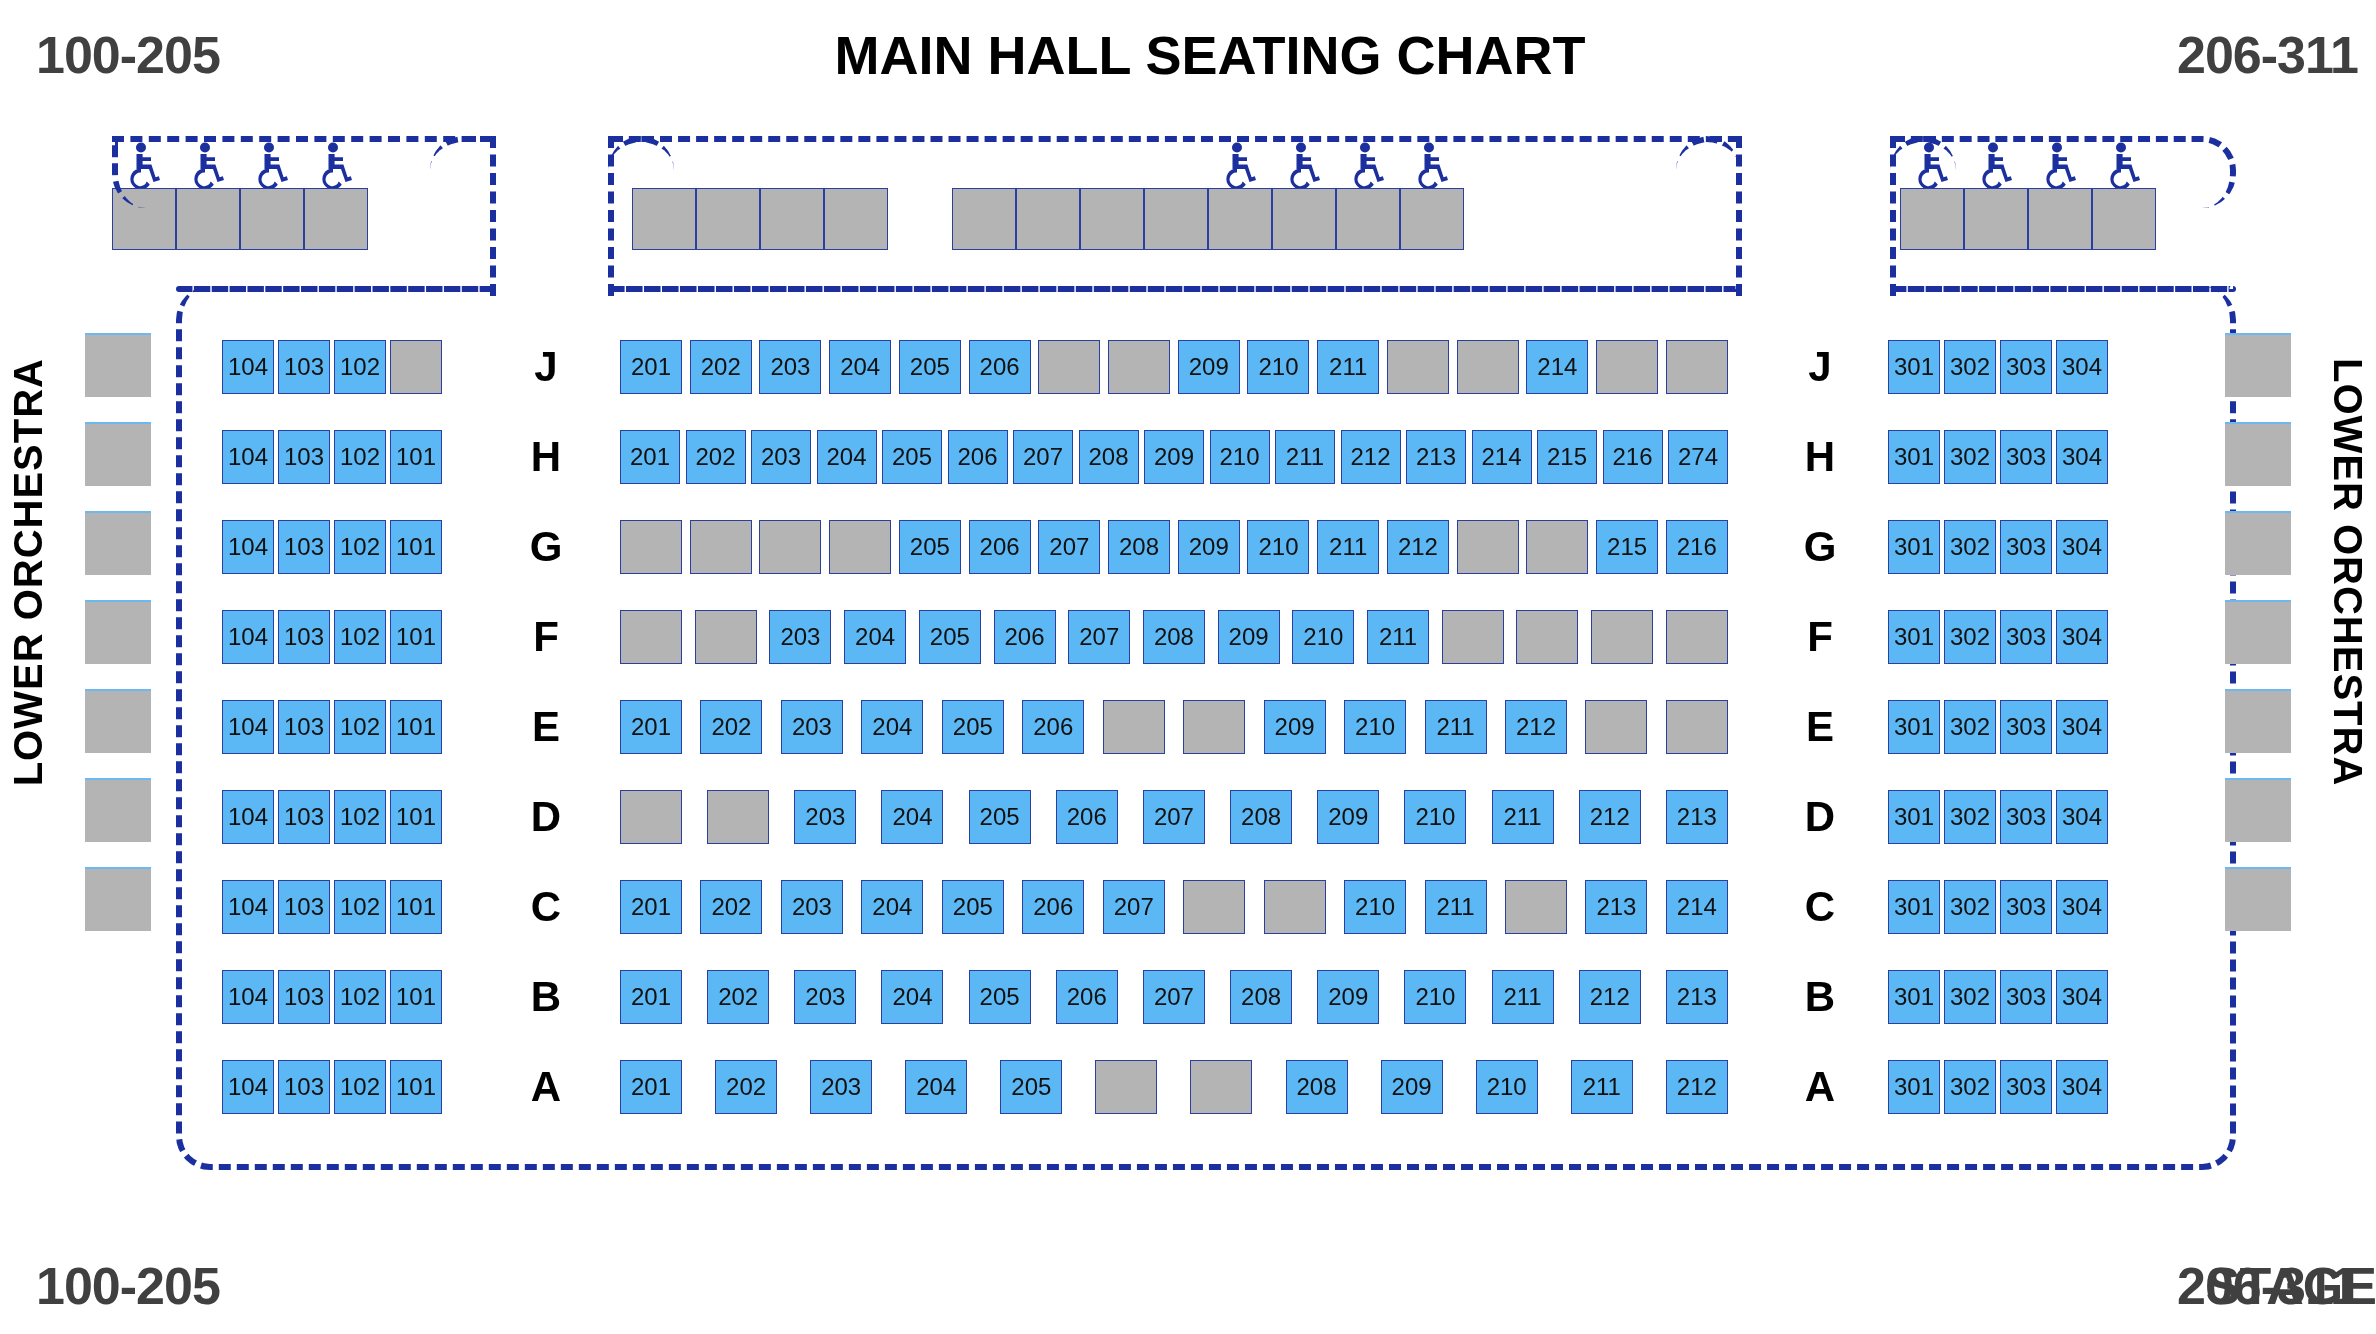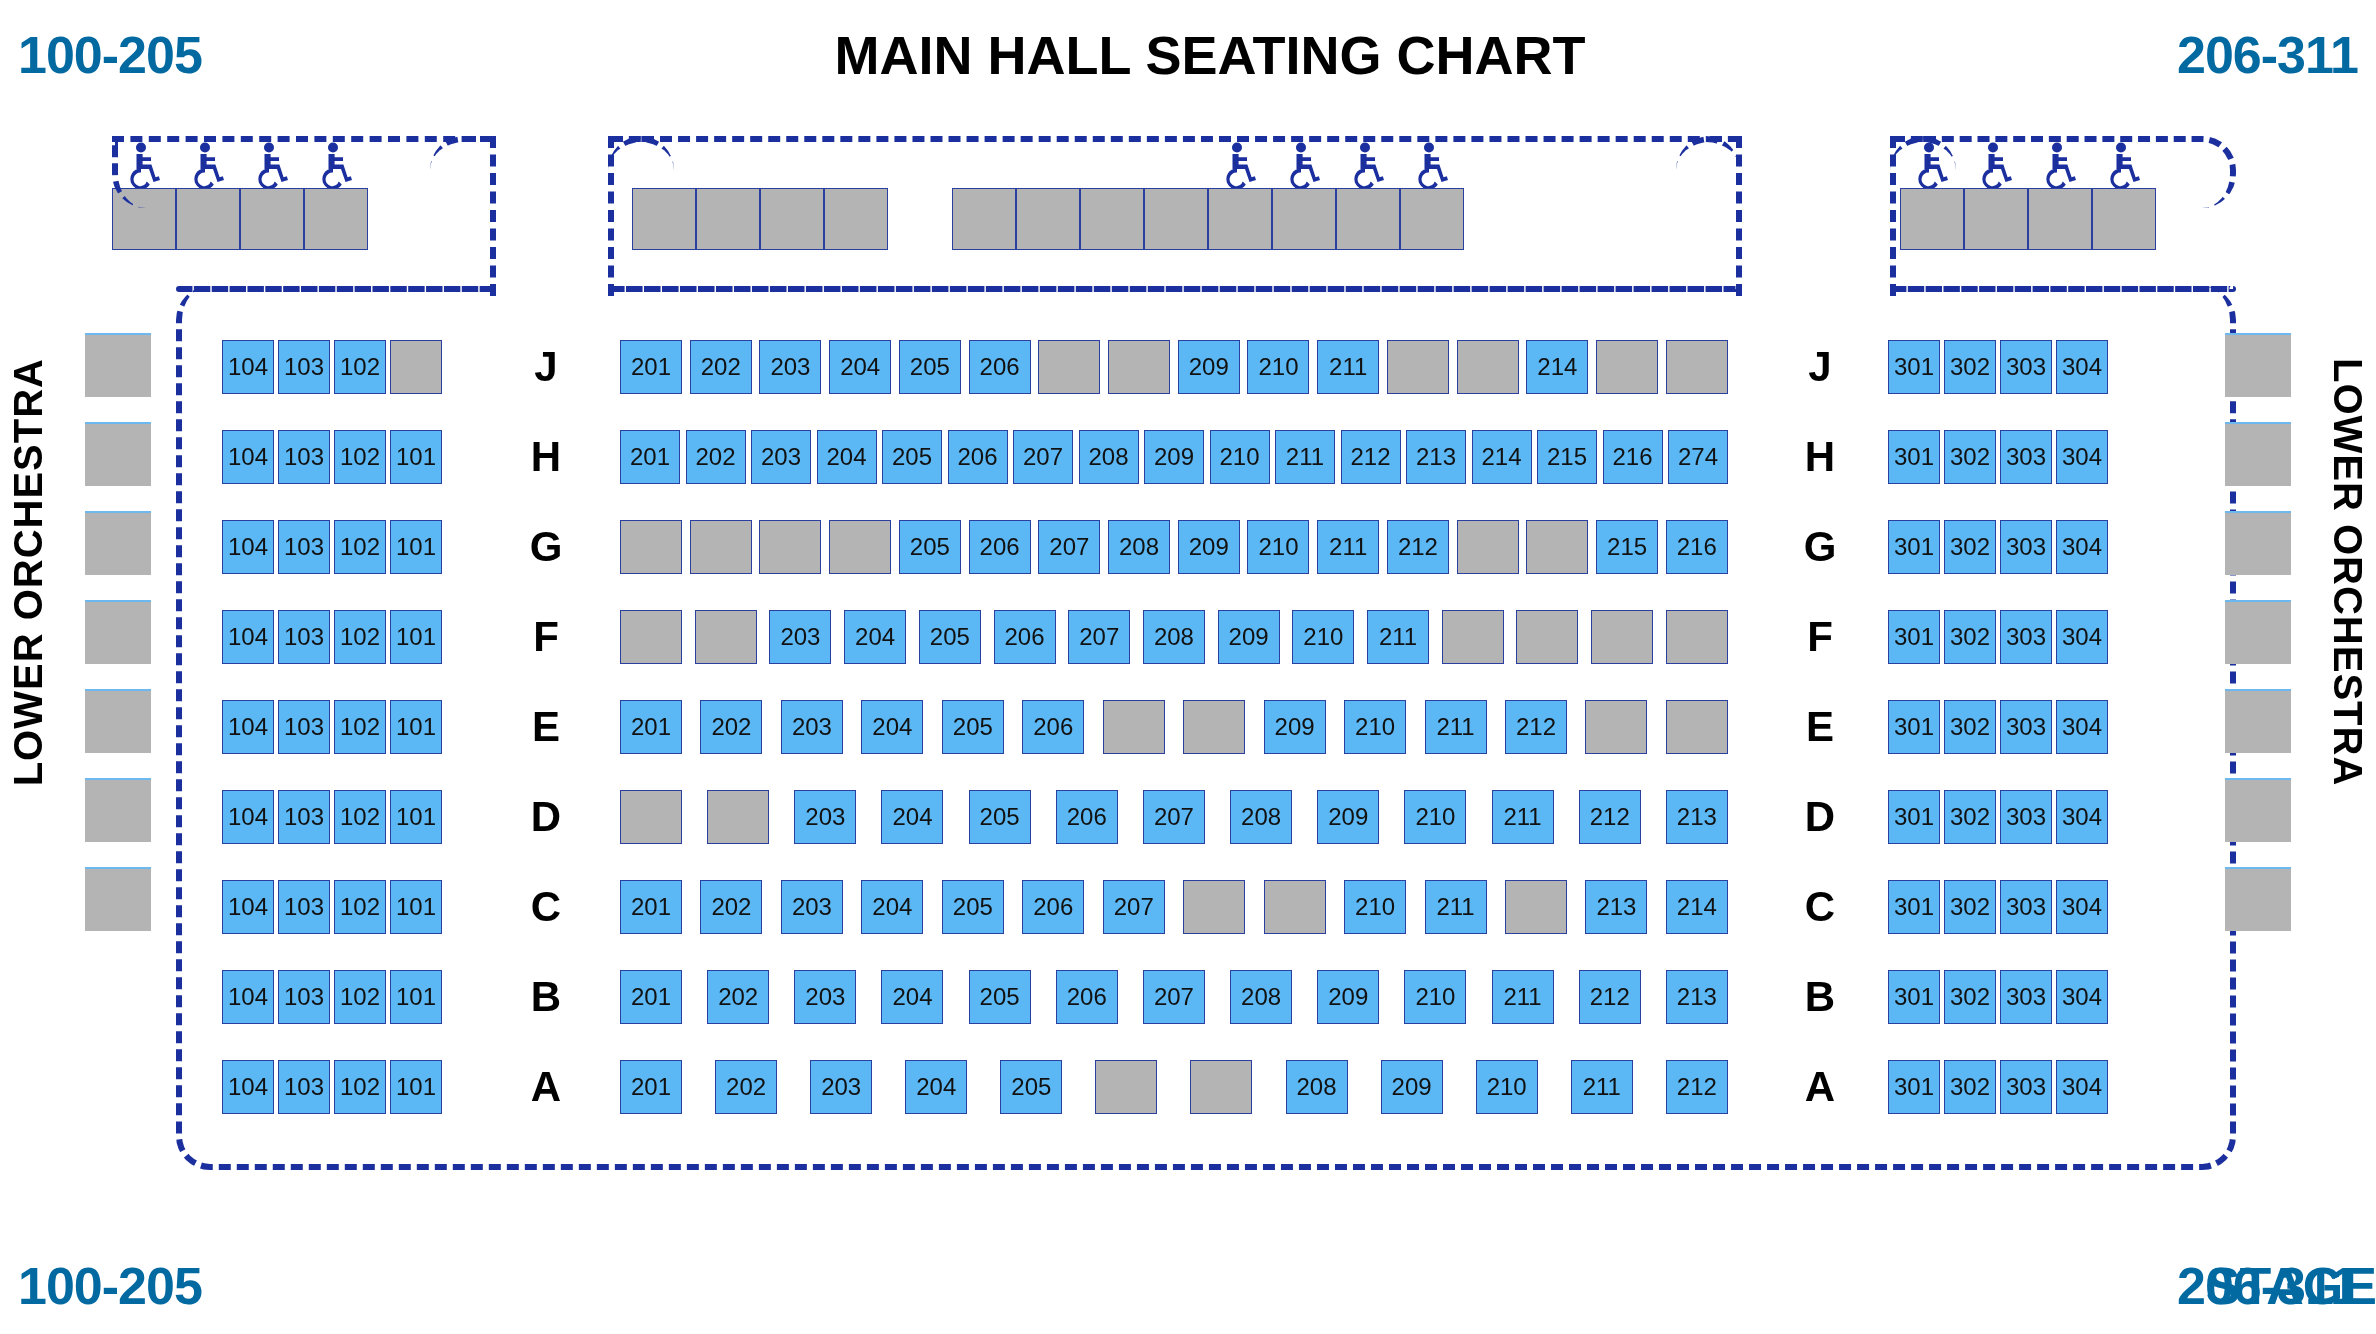--- a/index.html
+++ b/index.html
@@ -10,21 +10,21 @@
     overflow:hidden;
     position:relative;
   }
   .chart{position:absolute;inset:0;}
 
   
   .hdr{position:absolute;top:24px;height:62px;display:flex;align-items:center;}
   .hdr-left{left:18px;}
   .hdr-right{right:18px;}
   .hdr-center{left:12px;right:0;justify-content:center;padding-left:32px;}
-  .hdr-text{font-size:52px;font-weight:bold;color:#0369a1;letter-spacing:-1px;}
+  .hdr-text{font-size:52px;font-weight:bold;color:#404040;letter-spacing:-1px;margin-left:18px;}
   .hdr-title{font-size:54px;font-weight:bold;color:#000;letter-spacing:0px;}
 
   .ftr{position:absolute;bottom:18px;height:60px;display:flex;align-items:center;}
   .ftr-left{left:18px;}
   .ftr-right{right:18px;}
   .ftr-center{left:0;right:0;justify-content:flex-end;}
 
   
   .side-label{
     position:absolute;font-size:40px;font-weight:bold;color:#000;

